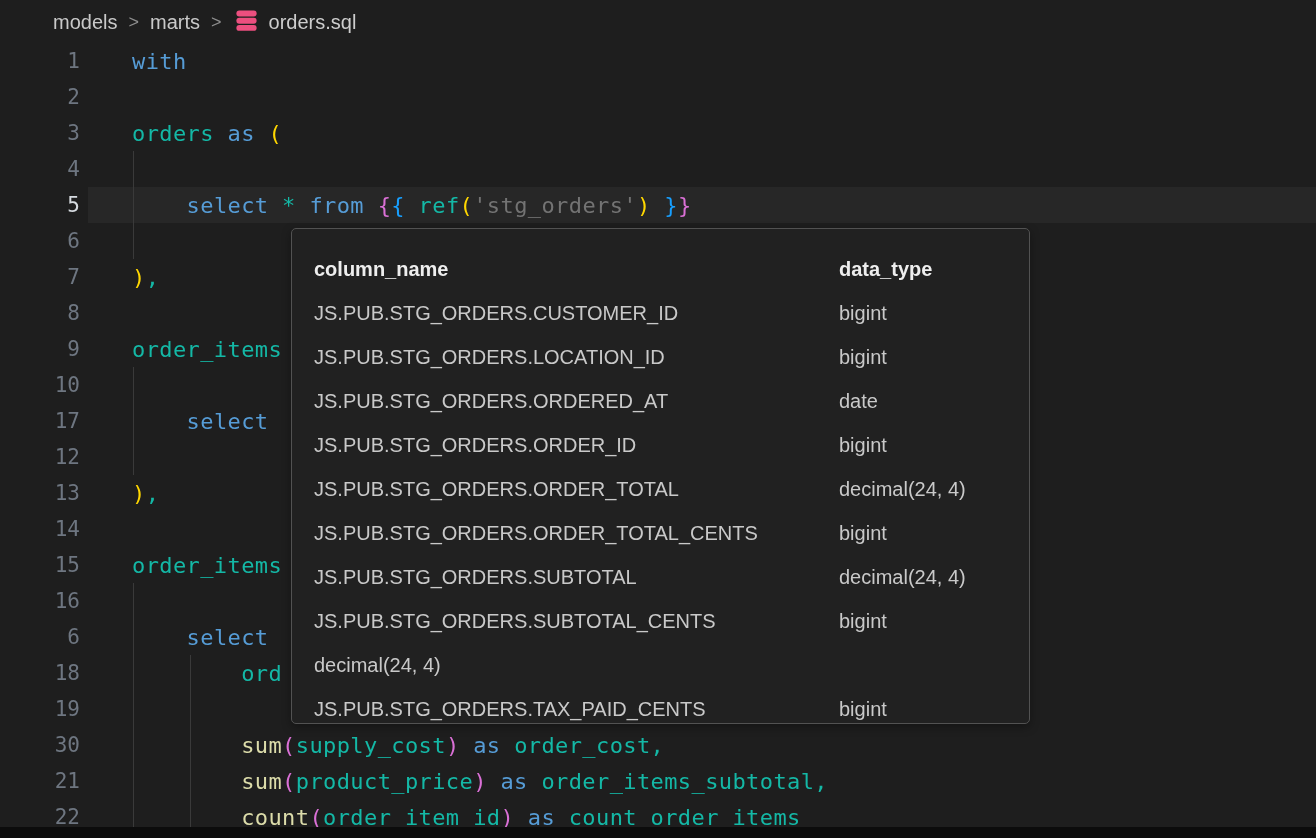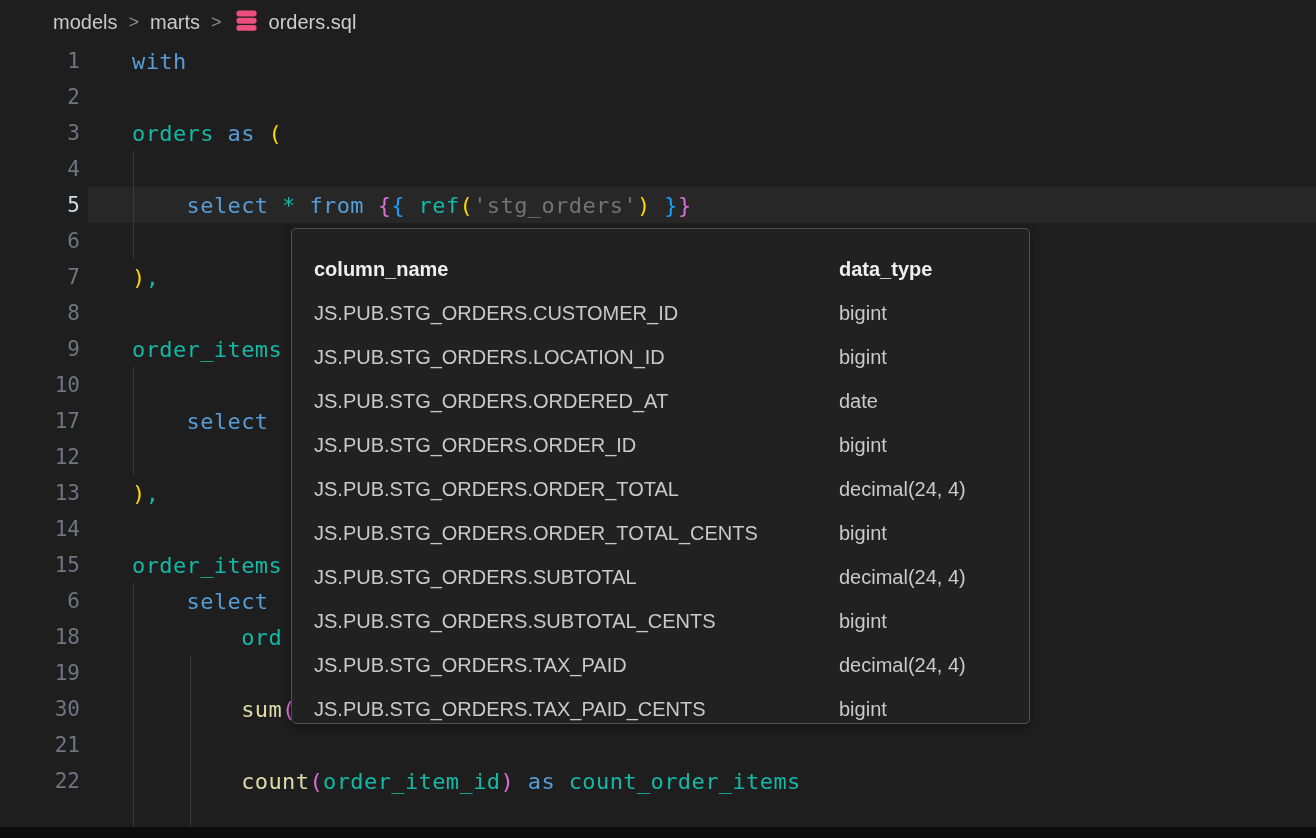--- a/index.html
+++ b/index.html
@@ -103,25 +103,26 @@
         <div class="line"><span class="num">6</span><span class="code"></span></div>
         <div class="line"><span class="num">7</span><span class="code"><span class="tok-b1">)</span><span class="tok-pl">,</span></span></div>
         <div class="line"><span class="num">8</span><span class="code"></span></div>
         <div class="line"><span class="num">9</span><span class="code"><span class="tok-pl">order_items</span></span></div>
         <div class="line"><span class="num">10</span><span class="code"></span></div>
         <div class="line"><span class="num">17</span><span class="code"><span class="tok-pl">    </span><span class="tok-kw">select</span></span></div>
         <div class="line"><span class="num">12</span><span class="code"></span></div>
         <div class="line"><span class="num">13</span><span class="code"><span class="tok-b1">)</span><span class="tok-pl">,</span></span></div>
         <div class="line"><span class="num">14</span><span class="code"></span></div>
         <div class="line"><span class="num">15</span><span class="code"><span class="tok-pl">order_items</span></span></div>
+        <div class="line"><span class="num">16</span><span class="code"></span></div>
         <div class="line"><span class="num">6</span><span class="code"><span class="tok-pl">    </span><span class="tok-kw">select</span></span></div>
         <div class="line"><span class="num">18</span><span class="code"><span class="tok-pl">        </span><span class="tok-pl">ord</span></span></div>
         <div class="line"><span class="num">19</span><span class="code"></span></div>
         <div class="line"><span class="num">30</span><span class="code"><span class="tok-pl">        </span><span class="tok-fn">sum</span><span class="tok-b2">(</span><span class="tok-pl">supply_cost</span><span class="tok-b2">)</span><span class="tok-pl"> </span><span class="tok-kw">as</span><span class="tok-pl"> order_cost,</span></span></div>
-        <div class="line"><span class="num">21</span></div>
+        <div class="line"><span class="num">21</span><span class="code"><span class="tok-pl">        </span><span class="tok-fn">sum</span><span class="tok-b2">(</span><span class="tok-pl">product_price</span><span class="tok-b2">)</span><span class="tok-pl"> </span><span class="tok-kw">as</span><span class="tok-pl"> order_items_subtotal,</span></span></div>
         <div class="line"><span class="num">22</span><span class="code"><span class="tok-pl">        </span><span class="tok-fn">count</span><span class="tok-b2">(</span><span class="tok-pl">order_item_id</span><span class="tok-b2">)</span><span class="tok-pl"> </span><span class="tok-kw">as</span><span class="tok-pl"> count_order_items</span></span></div>
       </div>
   </div>
 
   <div class="tooltip">
     <div class="trow thead">
       <span class="c1">column_name</span>
       <span class="c2">data_type</span>
     </div>
     <div id="tooltip-body">
@@ -151,21 +152,20 @@
         </div>
         <div class="trow tbody-row">
           <span class="c1">JS.PUB.STG_ORDERS.SUBTOTAL</span>
           <span class="c2">decimal(24, 4)</span>
         </div>
         <div class="trow tbody-row">
           <span class="c1">JS.PUB.STG_ORDERS.SUBTOTAL_CENTS</span>
           <span class="c2">bigint</span>
         </div>
         <div class="trow tbody-row">
-          <span class="c1">JS.PUB.STG_ORDERS.TAX_PAID</span>
           <span class="c2">decimal(24, 4)</span>
         </div>
         <div class="trow tbody-row">
           <span class="c1">JS.PUB.STG_ORDERS.TAX_PAID_CENTS</span>
           <span class="c2">bigint</span>
         </div>
       </div>
   </div>
 
   <div class="bottom-bar"></div>

